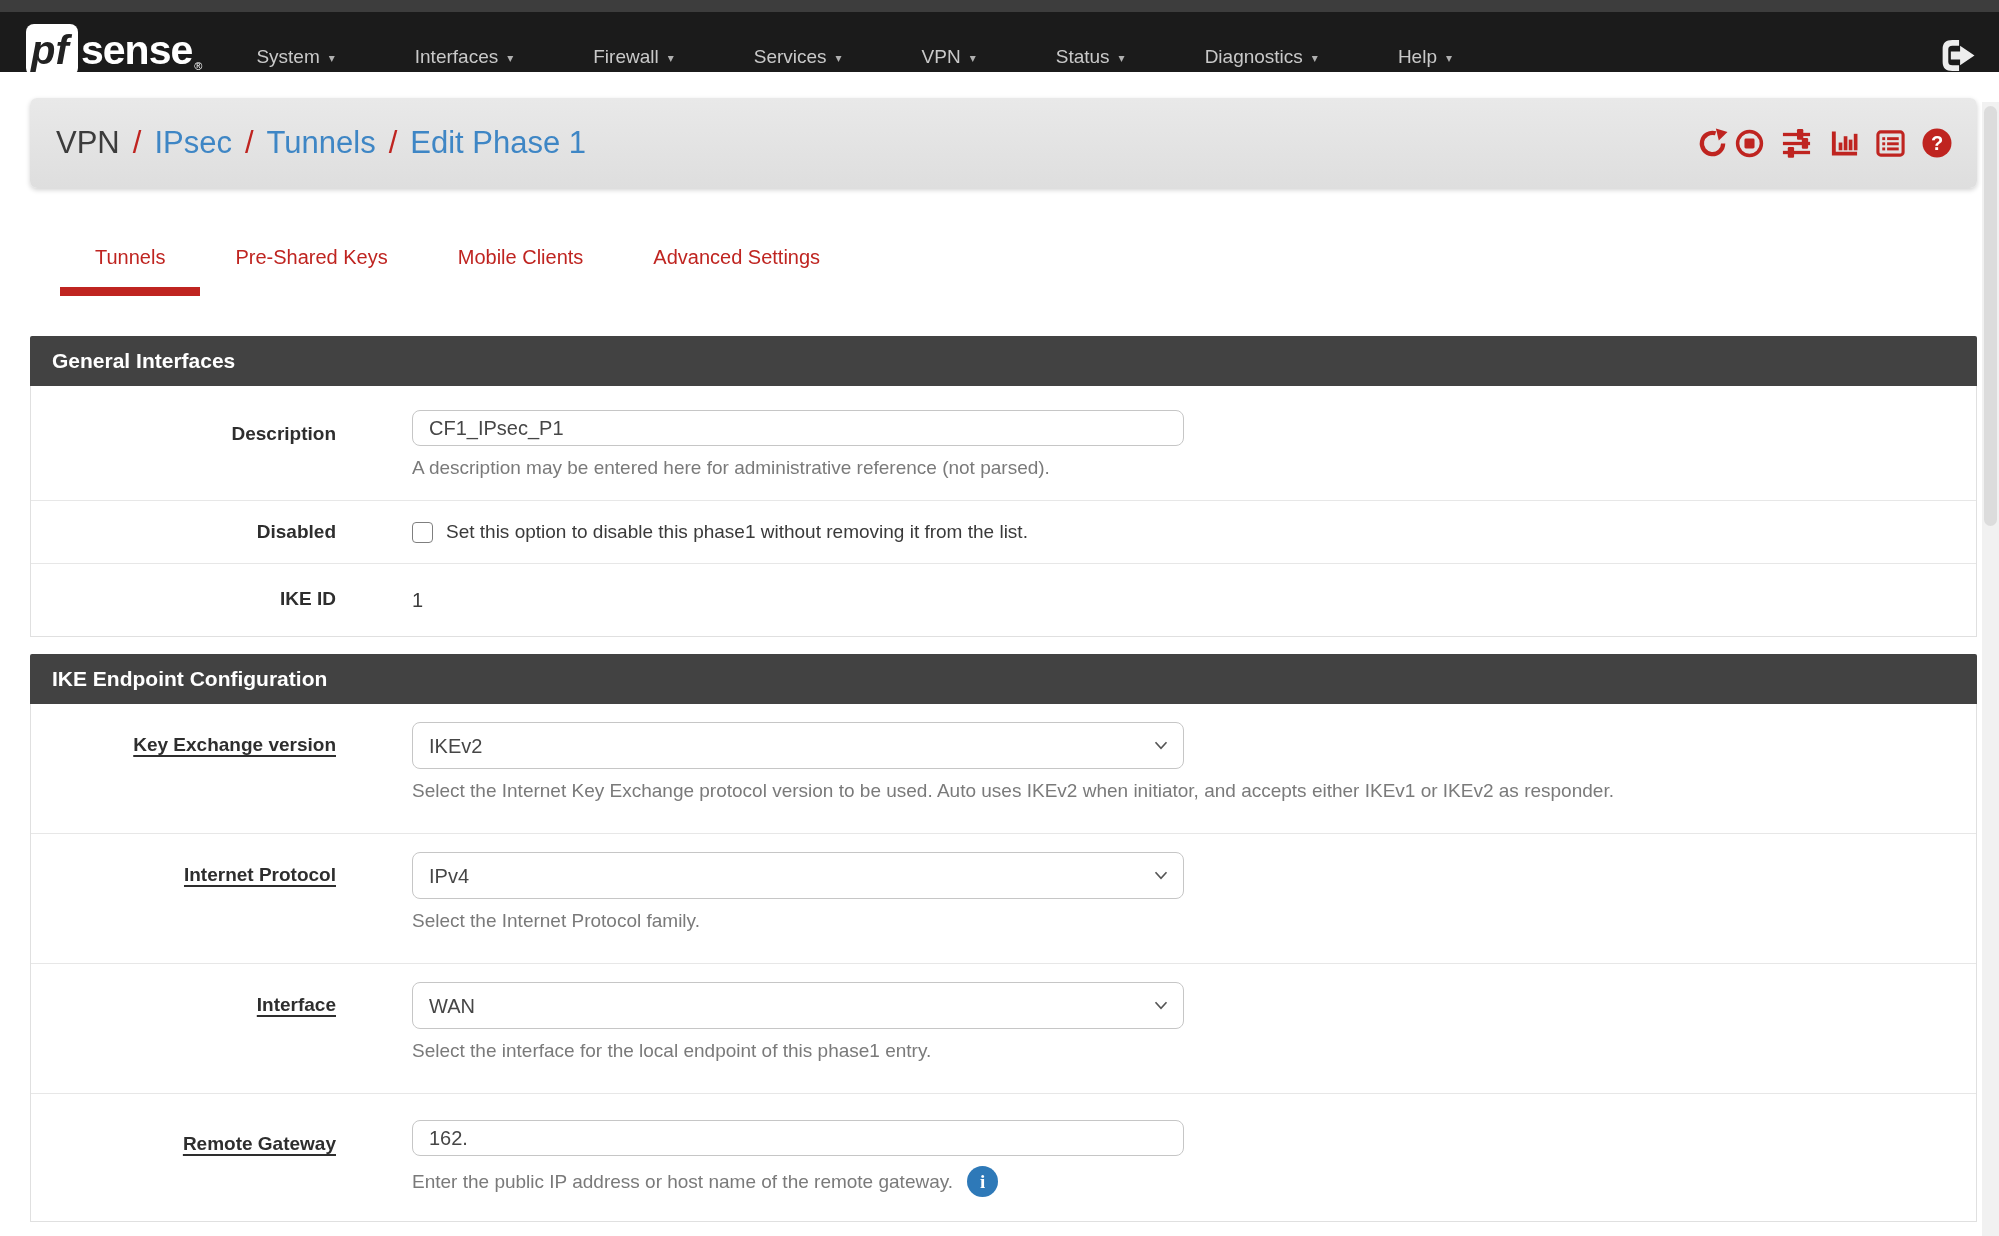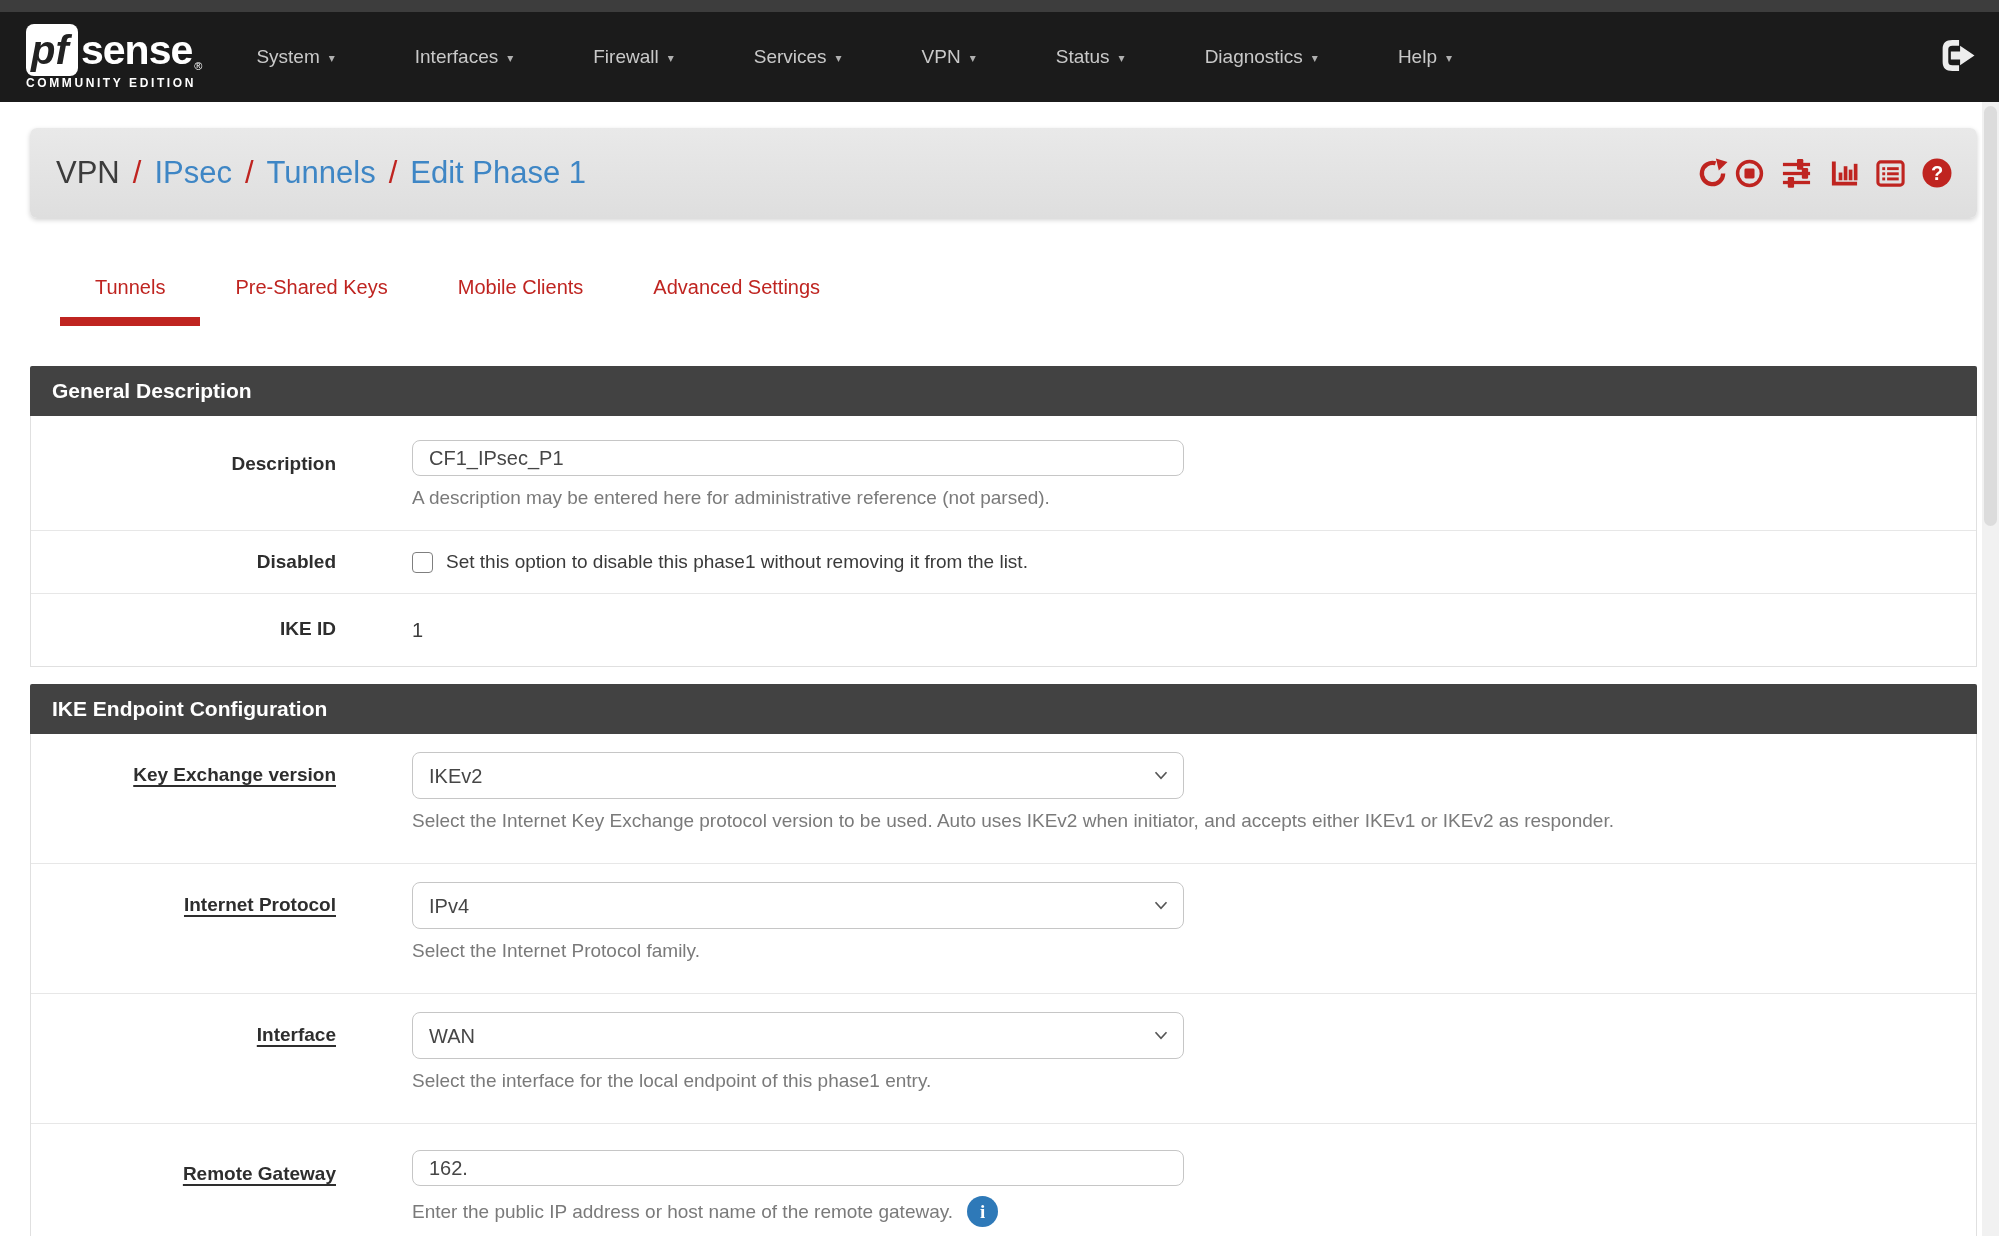--- a/index.html
+++ b/index.html
@@ -1,21 +1,21 @@
 <!DOCTYPE html>
 <html><head>
 <meta charset="utf-8">
 <title>VPN / IPsec / Tunnels / Edit Phase 1</title>
 <style>
   * { margin:0; padding:0; box-sizing:border-box; }
   html,body { width:1999px; height:1236px; overflow:hidden; }
   body { font-family:"Liberation Sans", sans-serif; background:#ffffff; position:relative; }
 
   
-  .navbar { width:100%; height:102px; background:#1b1b1b; position:relative; }
+  .navbar { width:100%; height:72px; background:#1b1b1b; position:relative; }
   .navbar-accent { height:12px; width:100%; background:#3d3d3d; }
   .navbar-inner { height:90px; display:flex; align-items:center; padding:0 24px 0 26px; }
   .brand { display:flex; flex-direction:column; cursor:pointer; }
   .brand-row { display:flex; align-items:center; }
   .pf-box { width:52px; height:52px; background:#ffffff; border-radius:8px;
             color:#222; font-weight:bold; font-style:italic; font-size:40px;
             display:flex; align-items:center; justify-content:center; padding-right:4px; }
   .brand-sense { color:#ffffff; font-weight:bold; font-size:41px; letter-spacing:-1px; margin-left:3px; }
   .brand-reg { color:#ffffff; font-size:11px; align-self:flex-end; margin:0 0 4px 2px; }
   .brand-edition { color:#ffffff; font-size:12px; letter-spacing:2.6px; font-weight:bold; }
@@ -228,21 +228,21 @@
     </div>
     <div class="tab">
       <span>Mobile Clients</span>
     </div>
     <div class="tab">
       <span>Advanced Settings</span>
     </div>
   </div>
 
   <section class="panel">
-    <div class="panel-header">General Description</div>
+    <div class="panel-header">General Interfaces</div>
     <div class="panel-body">
       <div class="form-row row-description">
         <div class="col-label">
           <label>Description</label>
         </div>
         <div class="col-control">
           <input type="text" class="text-input" value="CF1_IPsec_P1" style="">
           <div class="help-text">A description may be entered here for administrative reference (not parsed).</div>
         </div>
       </div>

